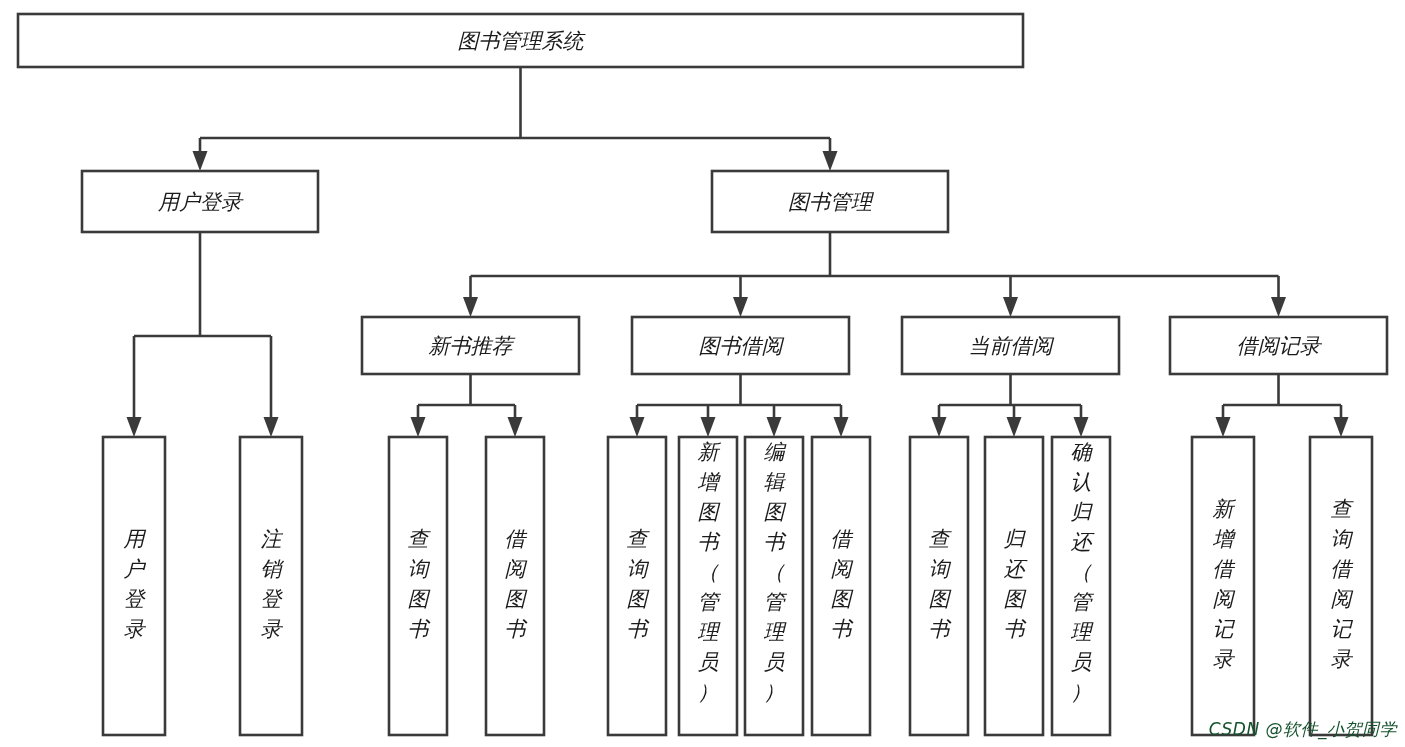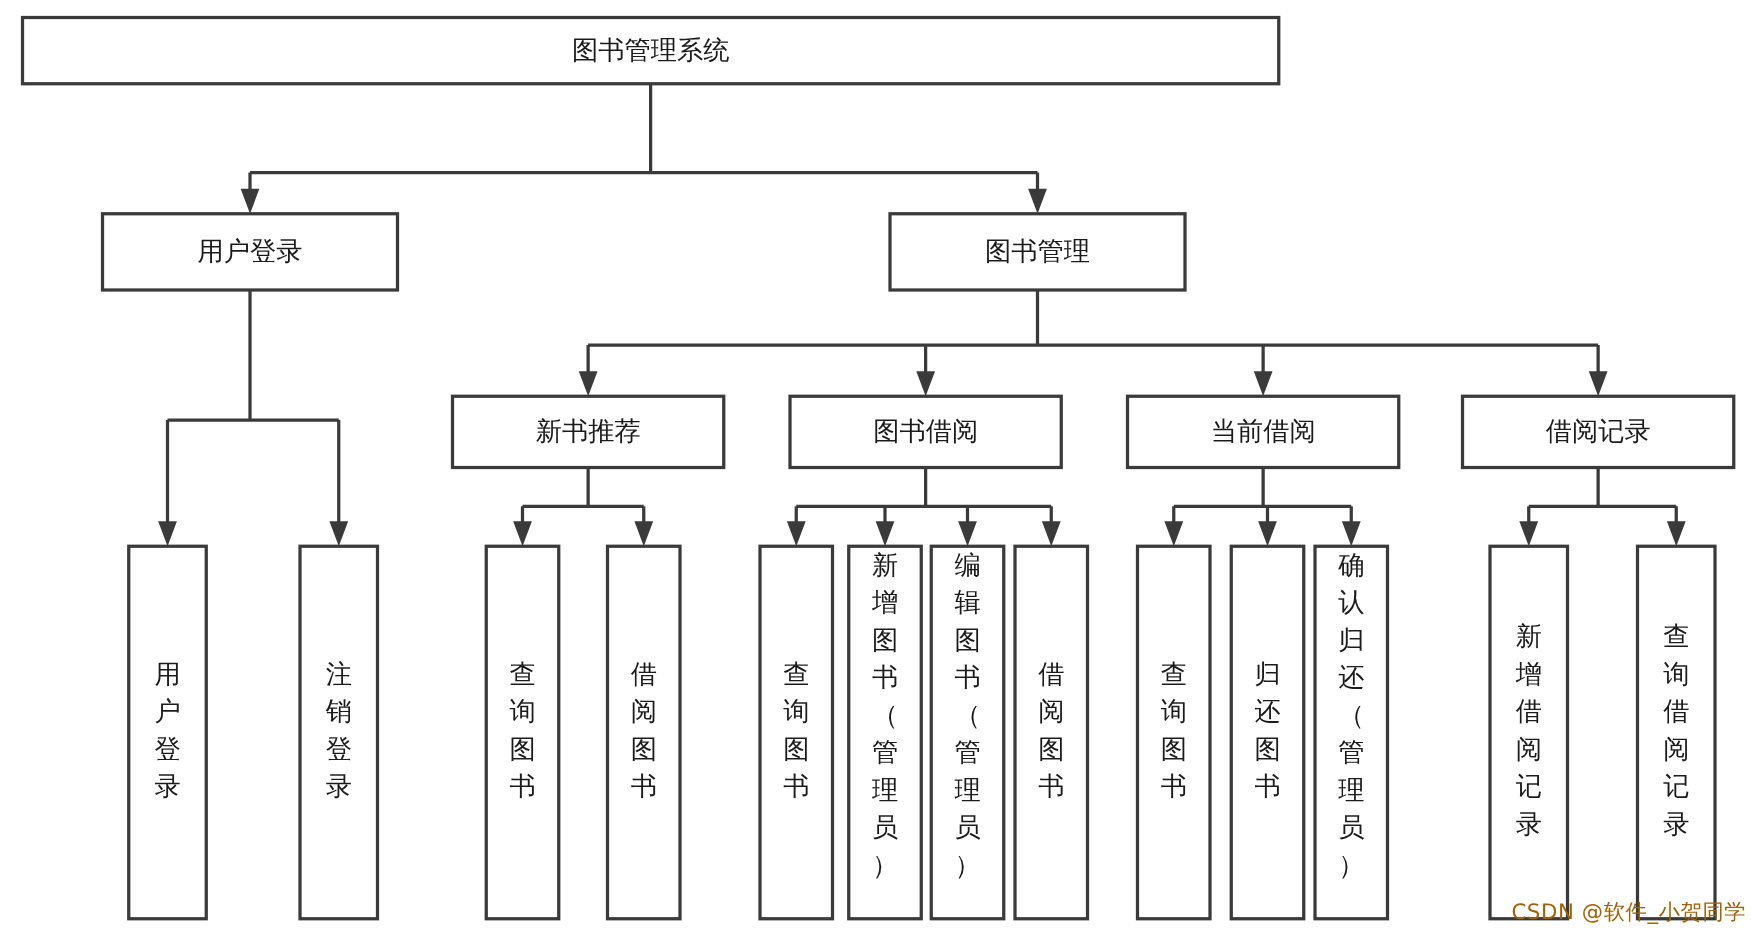--- a/index.html
+++ b/index.html
@@ -12,20 +12,21 @@
     font-family: "DejaVu Sans", "Liberation Sans", sans-serif;
     width: 1405px;
     height: 747px;
     overflow: hidden;
   }
   #diagram-root {
     position: relative;
     width: 1405px;
     height: 747px;
     background: #ffffff;
+    font-style: italic;
   }
   svg.diagram-canvas {
     display: block;
     width: 1405px;
     height: 747px;
   }
   .node-box {
     fill: #ffffff;
     stroke: #3a3a3a;
     stroke-width: 2.6;
@@ -52,21 +53,21 @@
     font-family: "DejaVu Sans", "Liberation Sans", sans-serif;
     font-size: 21px;
     text-anchor: middle;
   }
   .watermark-text {
     position: absolute;
     right: 8px;
     bottom: 6px;
     font-family: "DejaVu Sans", "Liberation Sans", sans-serif;
     font-size: 17px;
-    color: #a16207;
+    color: #14532d;
     letter-spacing: 0.5px;
     white-space: nowrap;
     user-select: none;
   }
 </style>
 </head>
 <body>
 
 <div id="diagram-root">
   <svg class="diagram-canvas" id="diagram-canvas" viewBox="0 0 1405 747" xmlns="http://www.w3.org/2000/svg">

